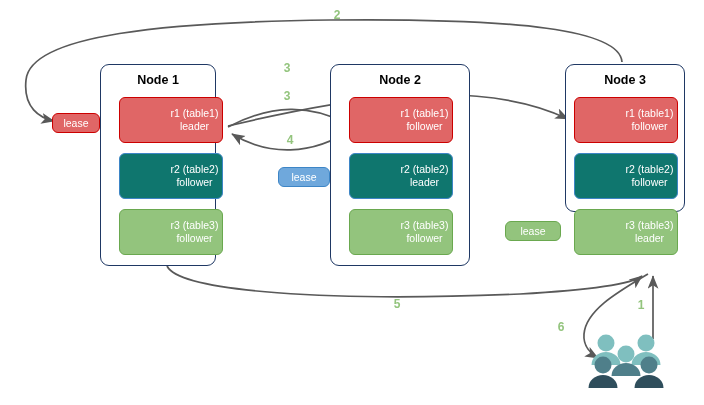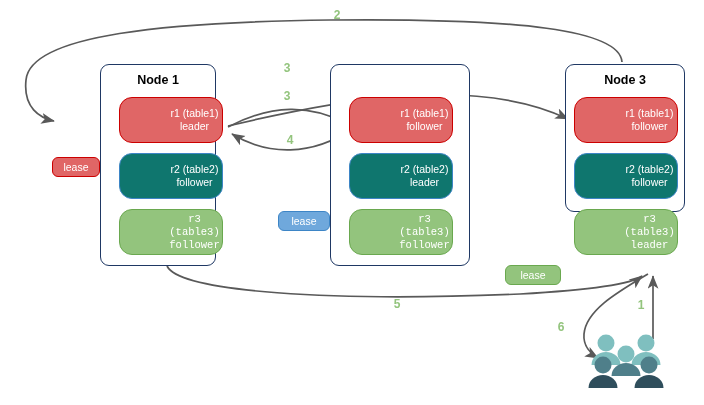--- a/index.html
+++ b/index.html
@@ -5,32 +5,32 @@
   html,body{margin:0;padding:0;background:#ffffff;}
   body{width:704px;height:405px;position:relative;overflow:hidden;
        font-family:"Liberation Sans", sans-serif;}
   #canvas{position:absolute;left:0;top:0;width:704px;height:405px;}
   svg.layer{position:absolute;left:0;top:0;width:704px;height:405px;pointer-events:none;}
 
   .node-box{position:absolute;border:1.6px solid #1f3864;border-radius:9px;
             background:#ffffff;box-sizing:border-box;}
   .node-title{position:absolute;left:0;right:0;top:8px;text-align:center;
               font-size:12.5px;font-weight:bold;color:#000000;}
-  .replica{position:absolute;left:18px;width:104px;height:46px;border-radius:13px;
+  .replica{position:absolute;left:18px;width:104px;height:46px;border-radius:6px;
            box-sizing:border-box;display:flex;flex-direction:column;
            align-items:center;justify-content:center;color:#ffffff;
            font-size:10.5px;line-height:13px;text-align:center;padding-left:47px;}
   .replica .l1,.replica .l2{display:block;}
   .r-red{background:#e06666;border:1.6px solid #cc0000;}
   .r-blue{background:#0f766e;border:1.6px solid #3d85c6;}
-  .r-green{background:#93c47d;border:1.6px solid #6aa84f;font-family:Liberation Mono, monospace;}
+  .r-green{background:#93c47d;border:1.6px solid #6aa84f;}
 
   .lease{position:absolute;border-radius:6px;box-sizing:border-box;
          display:flex;align-items:center;justify-content:center;
-         color:#ffffff;font-size:10.5px;height:20px;margin-top:44px;}
+         color:#ffffff;font-size:10.5px;height:20px;}
   .lease.red{background:#e06666;border:1.6px solid #cc0000;}
   .lease.blue{background:#6fa8dc;border:1.6px solid #3d85c6;}
   .lease.green{background:#93c47d;border:1.6px solid #6aa84f;}
 
   .step-label{position:absolute;color:#93c47d;font-size:12px;font-weight:bold;
               text-align:center;}
 
   .people{position:absolute;}
 </style>
 </head>
@@ -70,20 +70,21 @@
       <span class="l1">r2 (table2)</span>
       <span class="l2">follower</span>
     </div>
     <div class="replica r-green" style="top:144px;">
       <span class="l1">r3 (table3)</span>
       <span class="l2">follower</span>
     </div>
   </div>
 
   <div class="node-box" style="left:330px;top:64px;width:140px;height:202px;">
+    <div class="node-title">Node 2</div>
     <div class="replica r-red" style="top:32px;">
       <span class="l1">r1 (table1)</span>
       <span class="l2">follower</span>
     </div>
     <div class="replica r-blue" style="top:88px;">
       <span class="l1">r2 (table2)</span>
       <span class="l2">leader</span>
     </div>
     <div class="replica r-green" style="top:144px;">
       <span class="l1">r3 (table3)</span>

